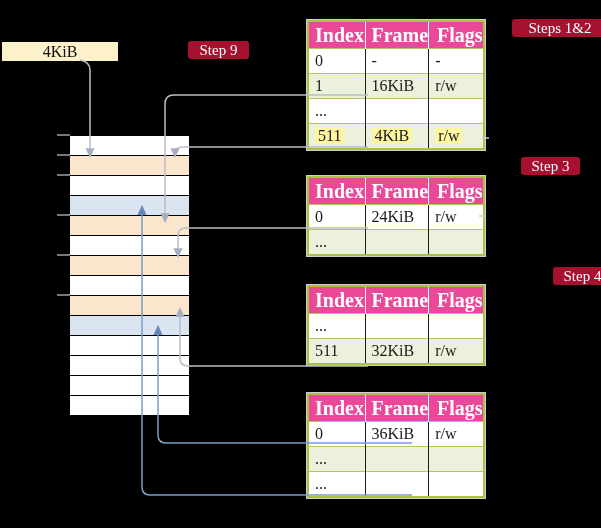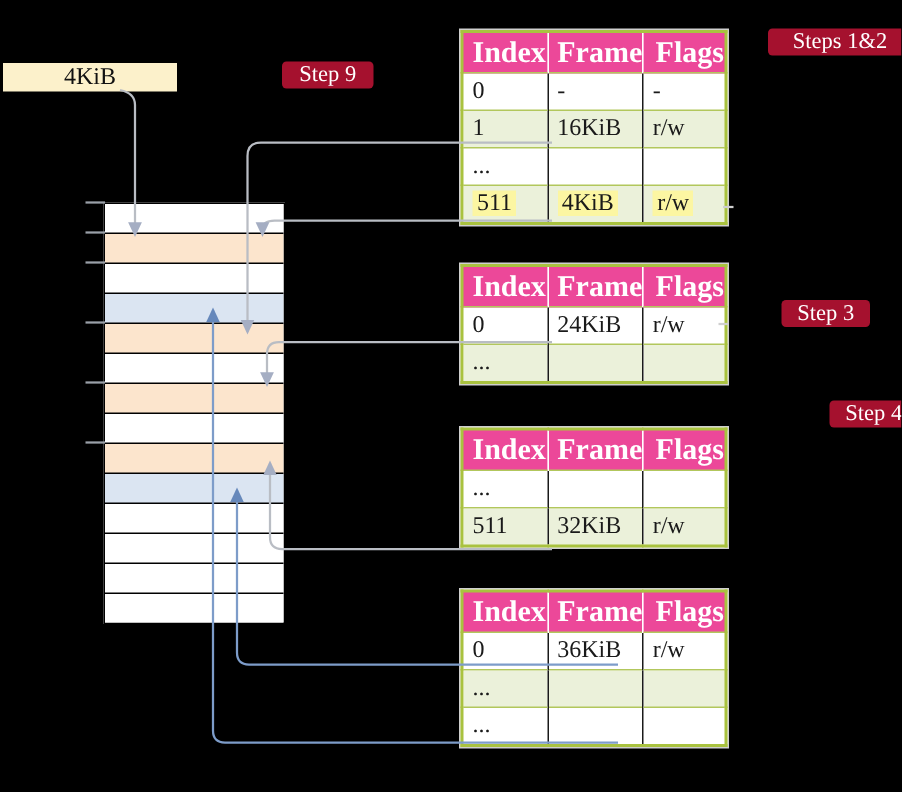--- a/index.html
+++ b/index.html
@@ -8,21 +8,21 @@
 
   
   .size-box{position:absolute;left:2px;top:42px;width:116px;height:19px;
             background:#fcf1cb;color:#111;font-size:16px;line-height:19px;text-align:center;}
 
   
   .badge{position:absolute;background:#a5112e;color:#fff;font-size:15px;line-height:18px;
          text-align:center;border-radius:3px;padding:0 6px;white-space:nowrap;}
   #badge-step0{left:188px;top:41px;width:49px;}
   #badge-steps12{left:512px;top:19px;width:84px;}
-  #badge-step3{left:521px;top:157px;width:47px;margin-top:43px;}
+  #badge-step3{left:521px;top:157px;width:47px;}
   #badge-step4{left:517px;top:267px;width:47px;margin-left:36px;}
 
   
   .memstack{position:absolute;left:69px;top:135px;width:119px;border:1px solid #000;background:#fff;}
   .memrow{height:19px;border-bottom:1px solid #000;}
   .memrow:last-child{border-bottom:none;}
   .memrow.white{background:#ffffff;}
   .memrow.peach{background:#fce5cd;}
   .memrow.blue{background:#dbe5f2;}
 

